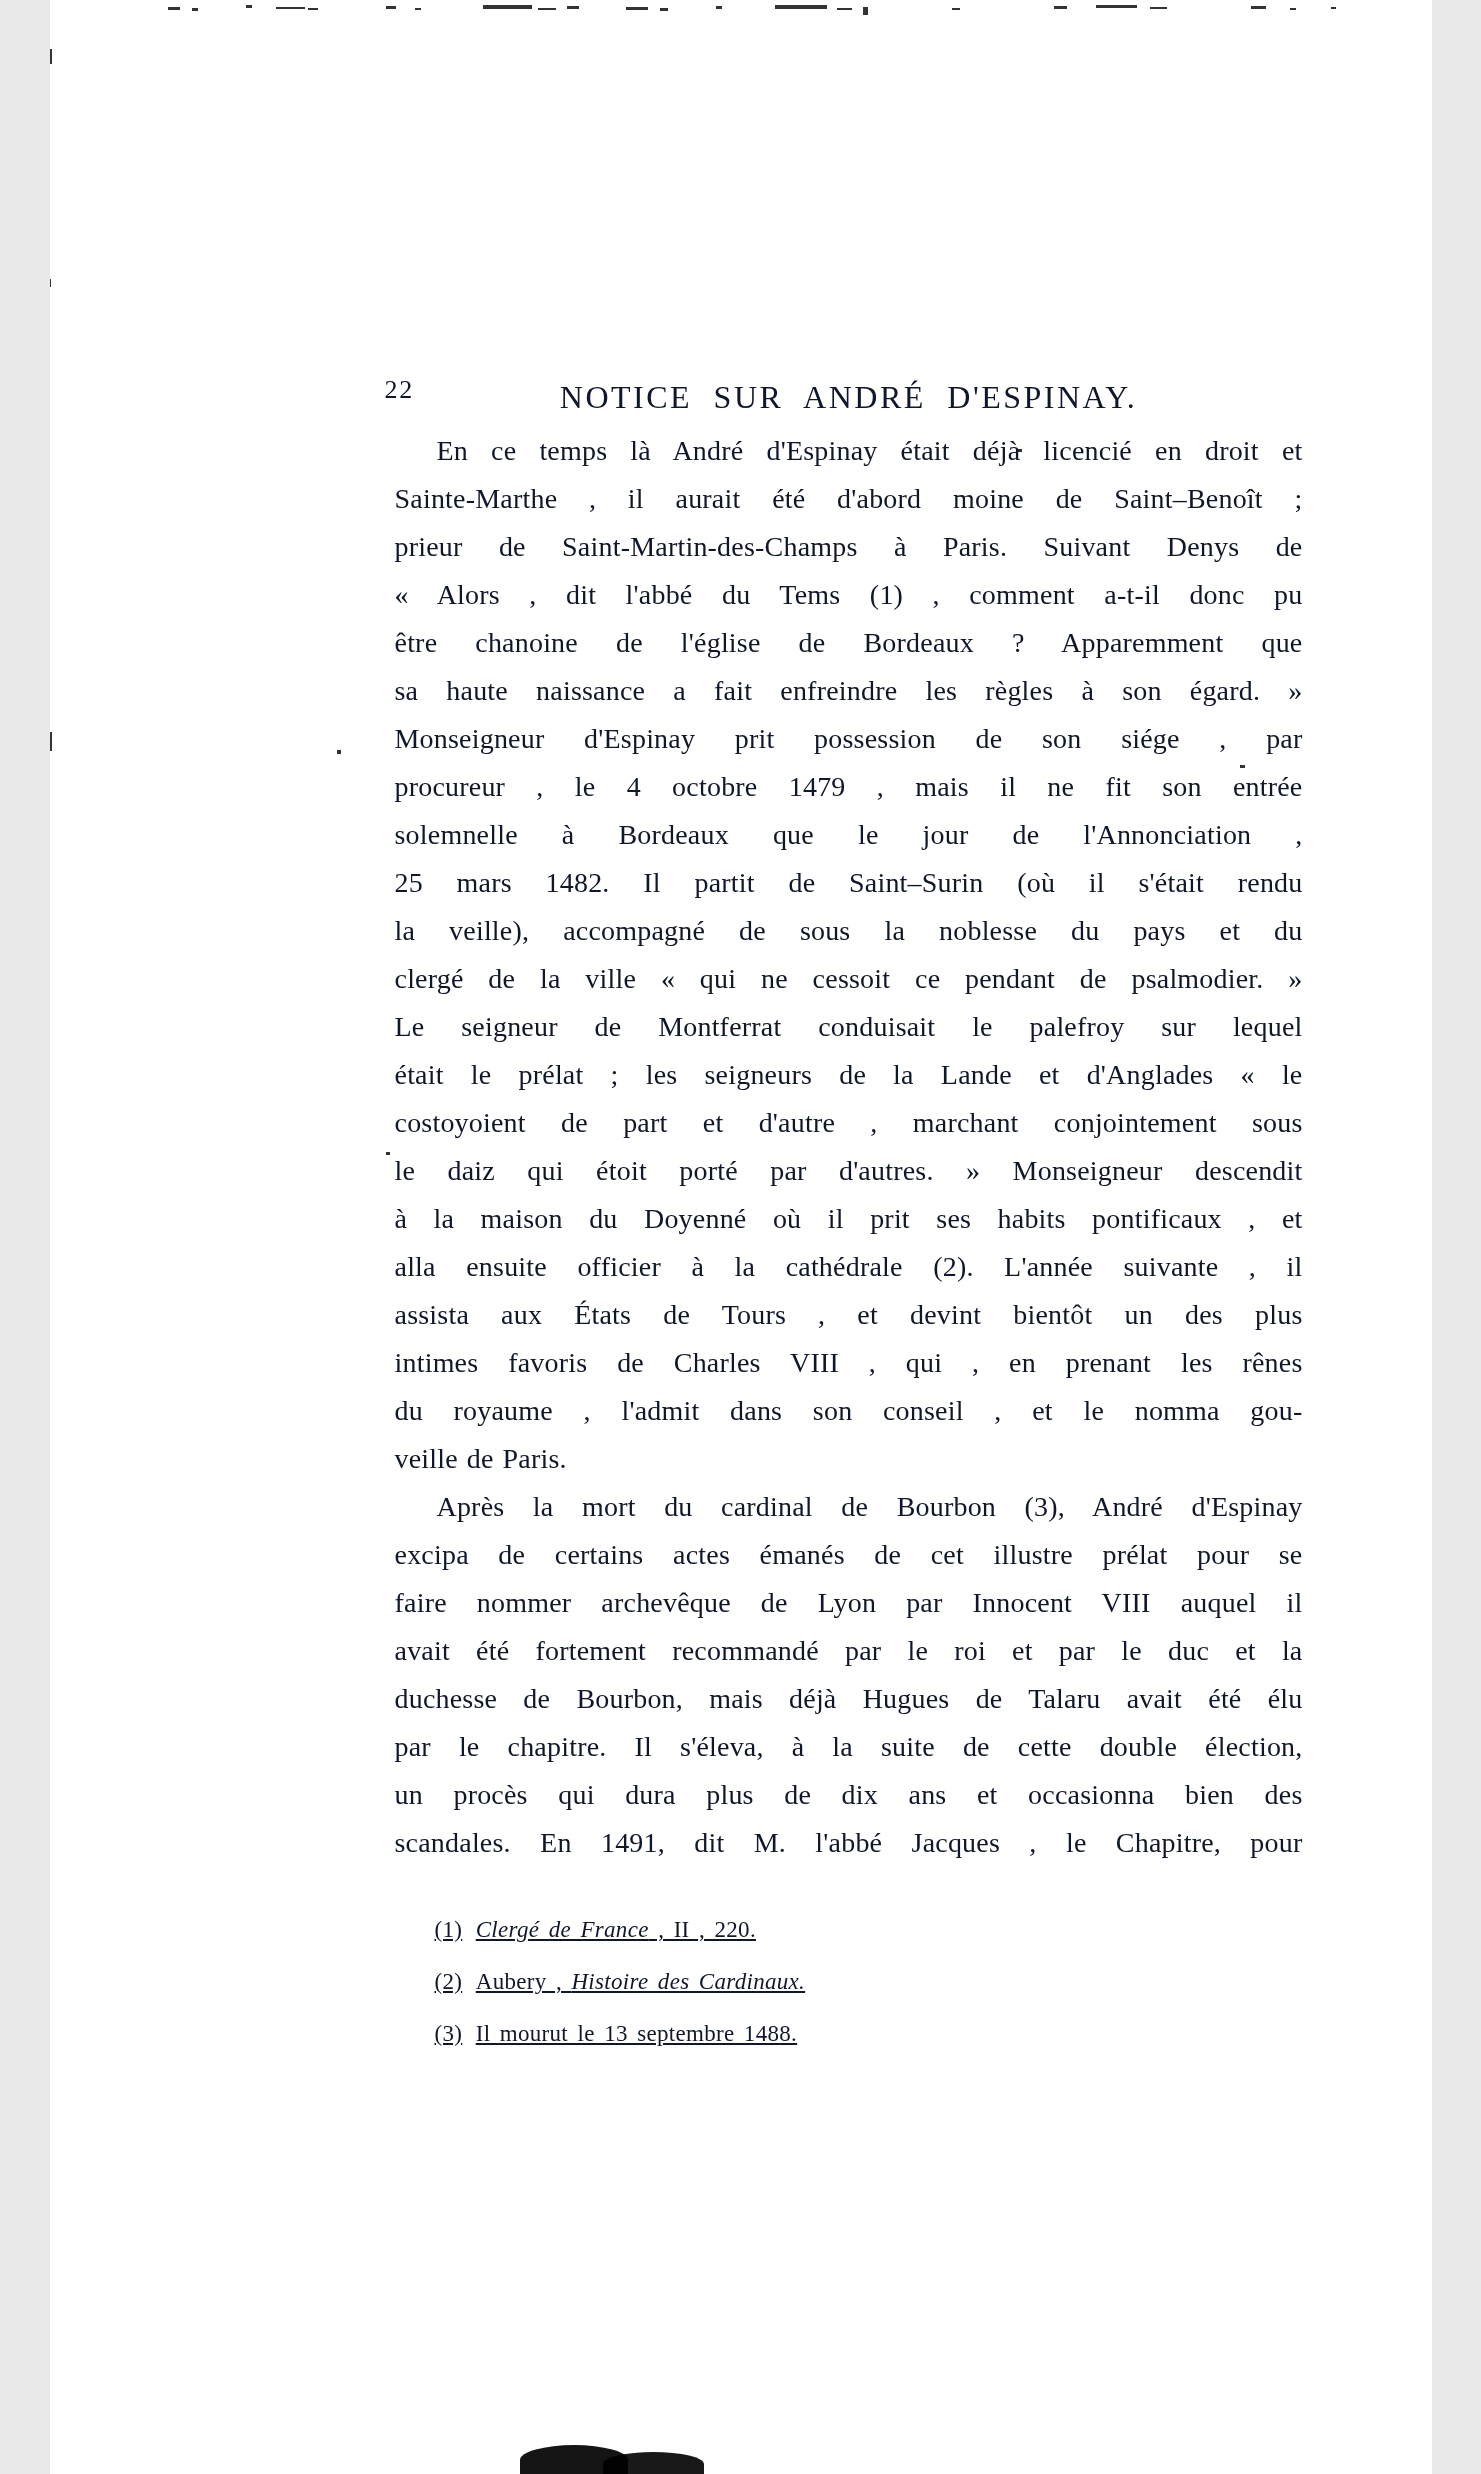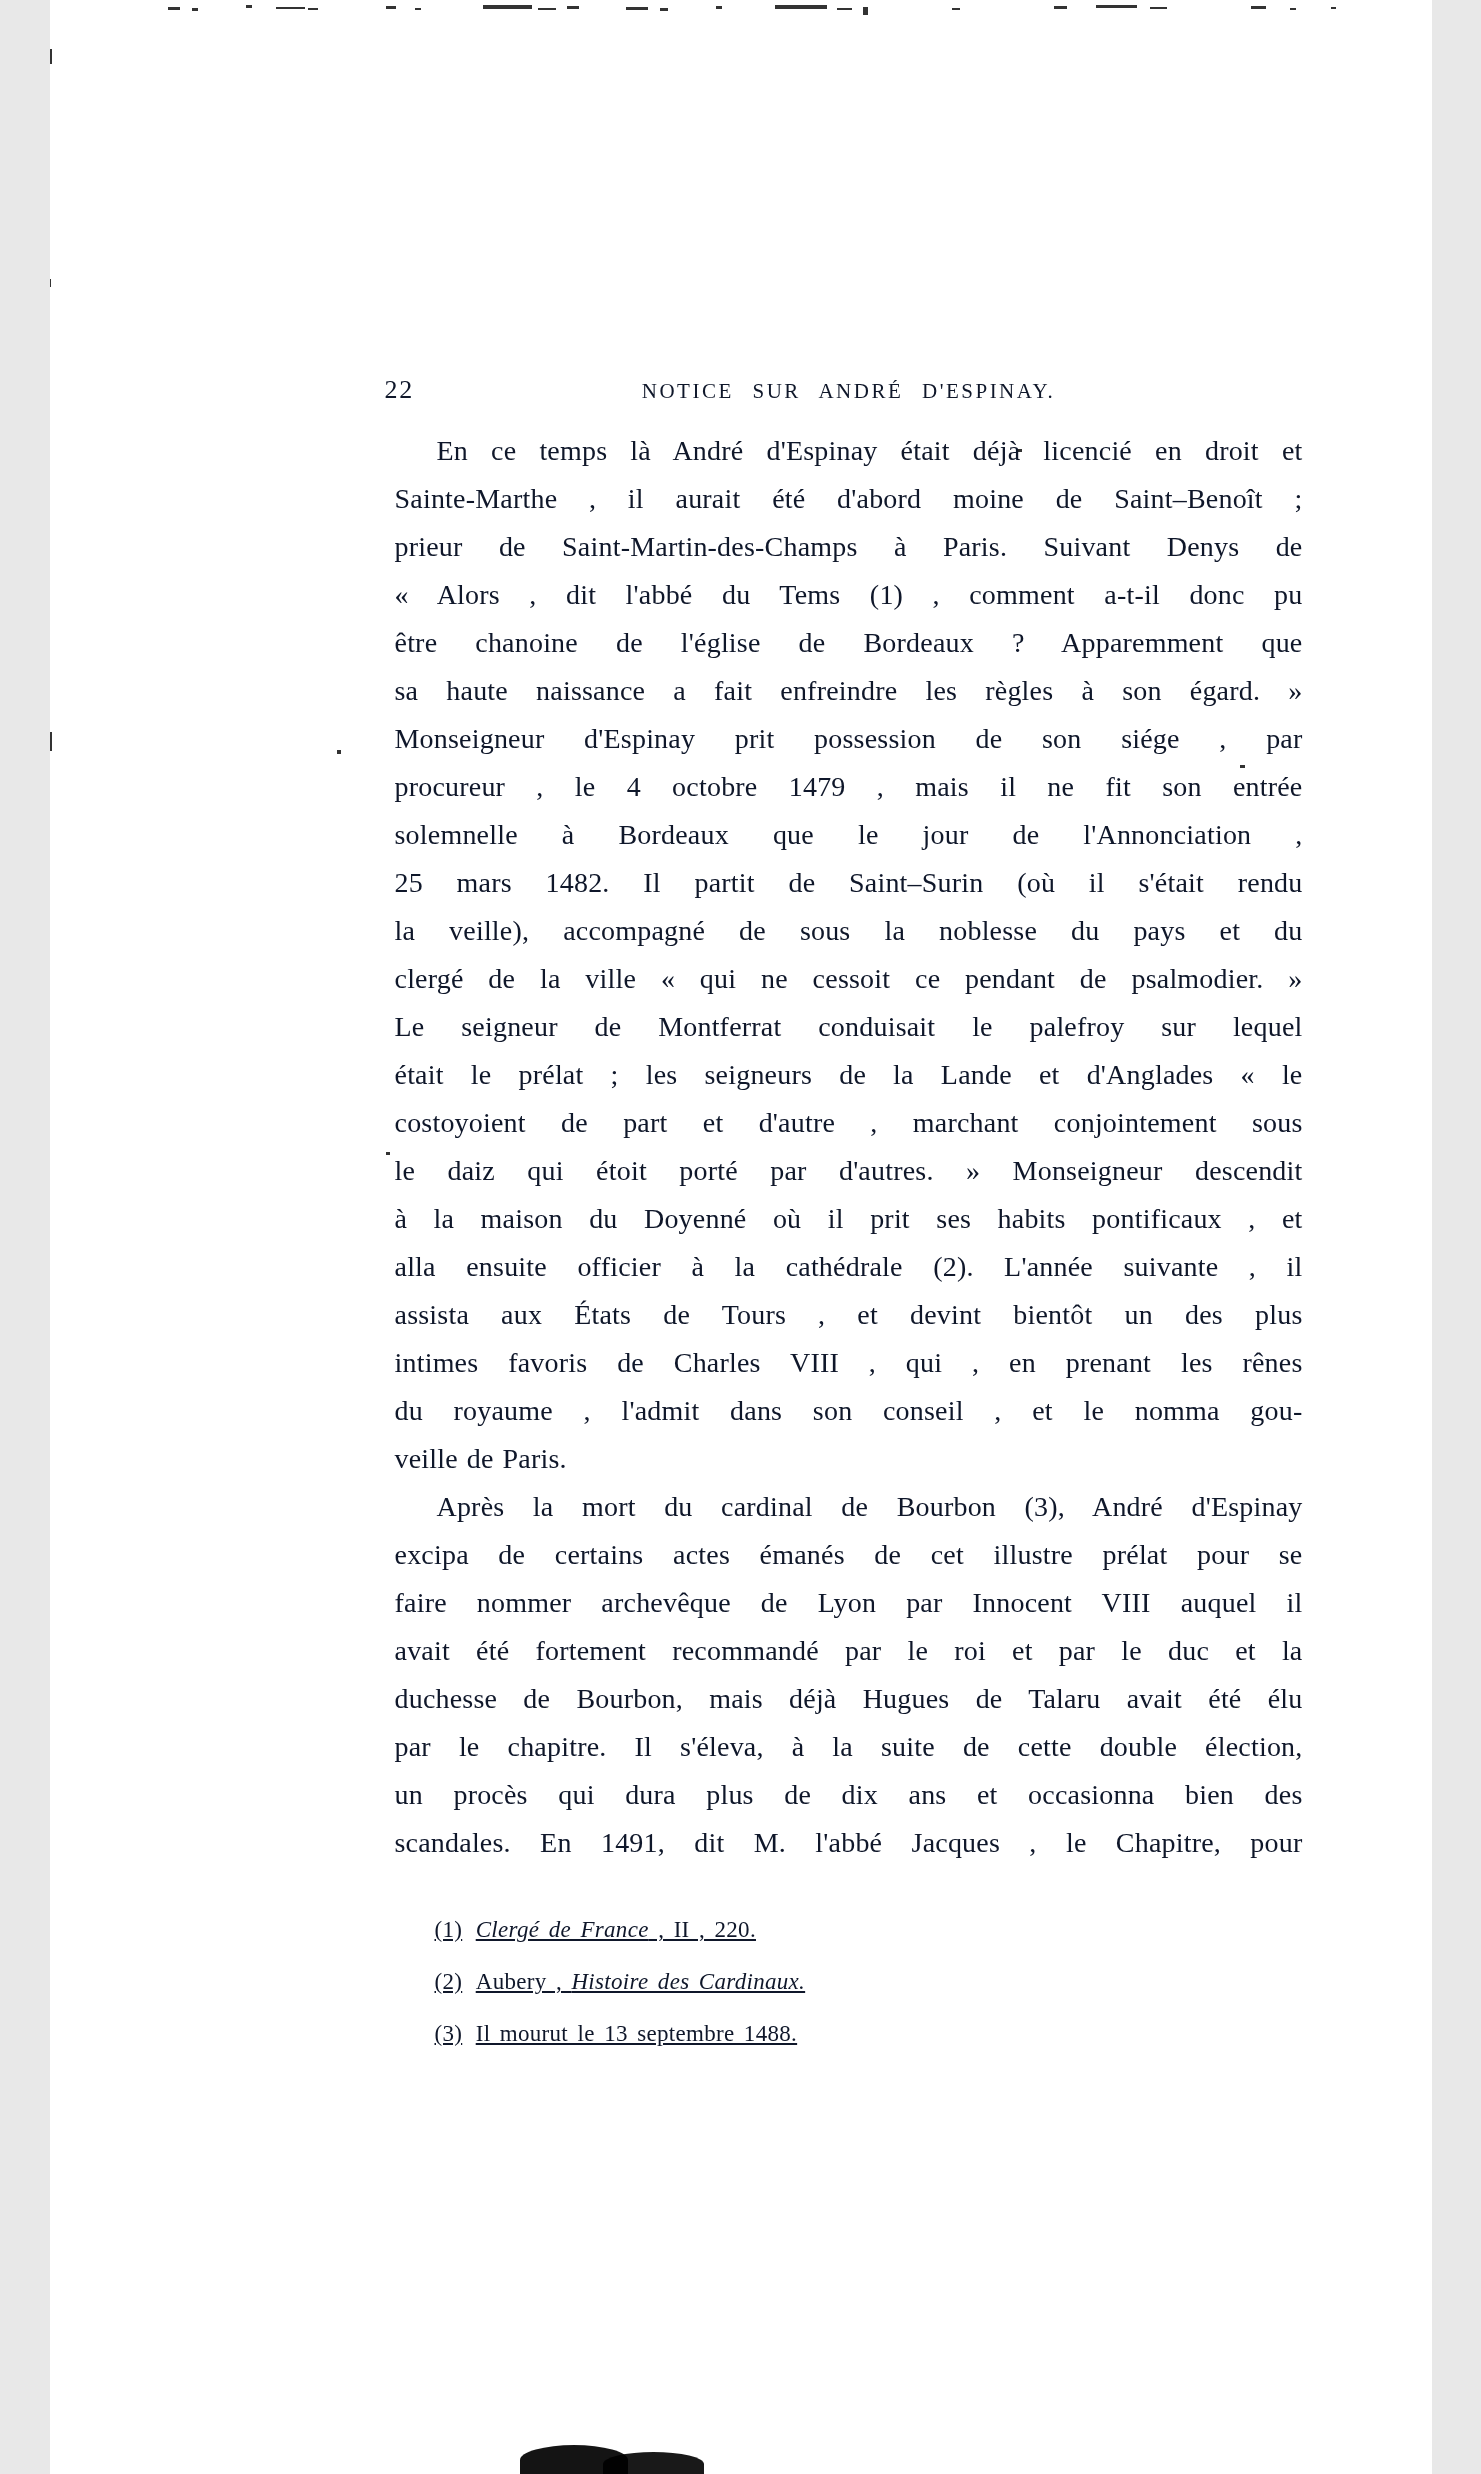--- a/index.html
+++ b/index.html
@@ -12,21 +12,21 @@
     font-family:"Liberation Serif", serif;
     overflow:hidden;
   }
   .header-num{
     position:absolute;left:335px;top:375px;
     font-size:26px;letter-spacing:1.7px;
   }
   .header-title{
     position:absolute;left:345px;top:379px;width:908px;
     text-align:center;
-    font-size:21px;letter-spacing:2.5px;word-spacing:11px;
+    font-size:32px;letter-spacing:2.5px;word-spacing:11px;
     white-space:nowrap;
   }
   .body-text{
     position:absolute;left:345px;top:427px;width:908px;
   }
   .line{
     height:48px;line-height:48px;
     font-size:28px;
     letter-spacing:0.2px;word-spacing:1.7px;
     text-align:justify;

